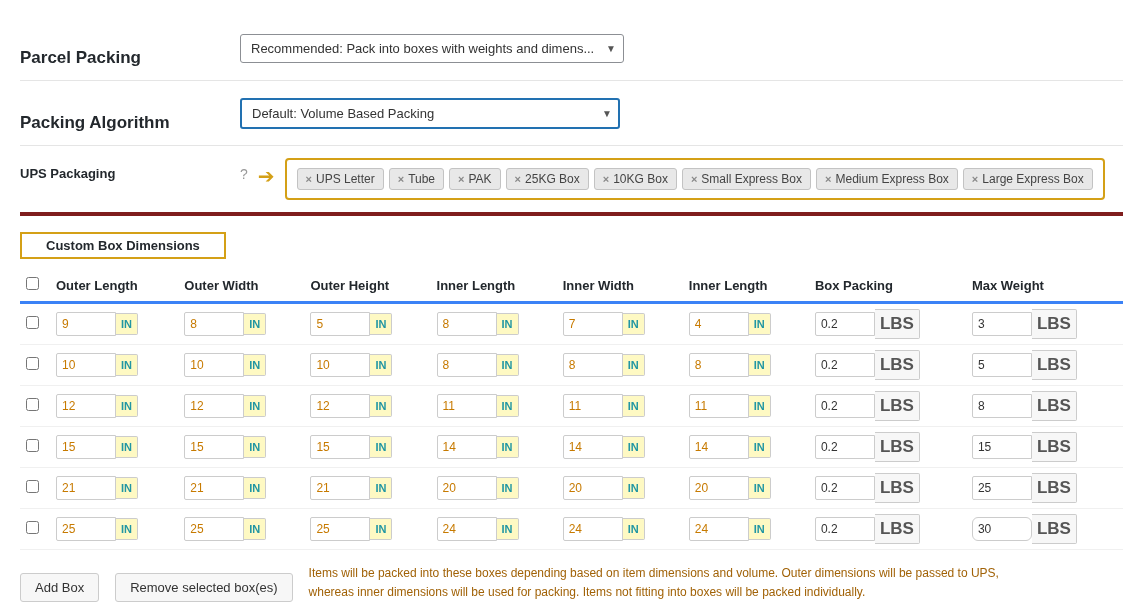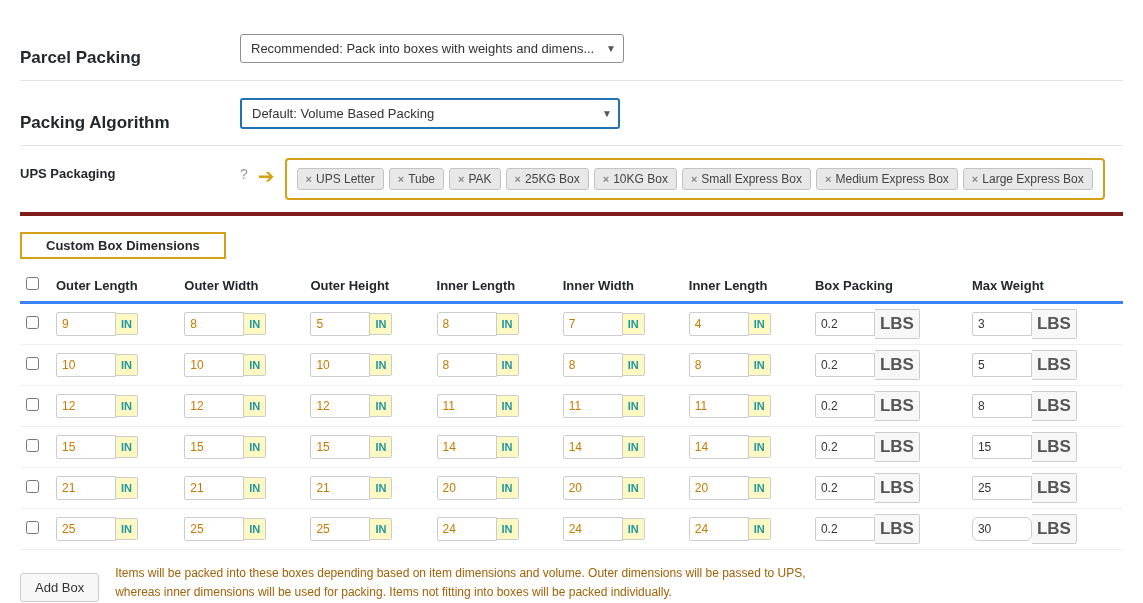--- a/index.html
+++ b/index.html
@@ -579,16 +579,17 @@
                 <input type="text" value="30" style="color: rgb(51, 51, 51); border-radius: 6px;">
                 <span class="unit-label-lbs">LBS</span>
               </div>
             </td>
           </tr>
         </tbody>
     </table>
 
     <div class="bottom-row">
       <button class="btn">Add Box</button>
+      <button class="btn">Remove selected box(es)</button>
       <p class="note-text">Items will be packed into these boxes depending based on item dimensions and volume. Outer dimensions will be passed to UPS, whereas inner dimensions will be used for packing. Items not fitting into boxes will be packed individually.</p>
     </div>
   </div>
 </div>
 
 </body></html>

